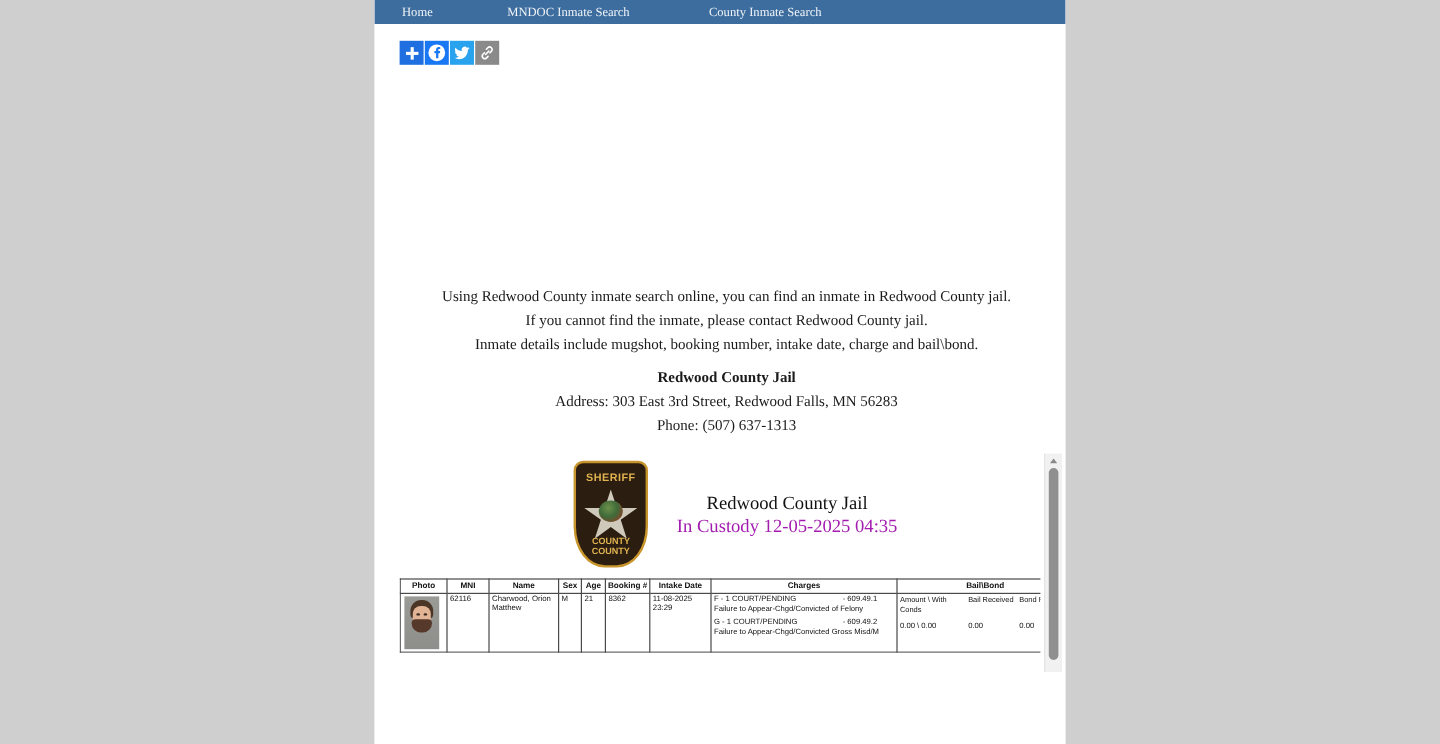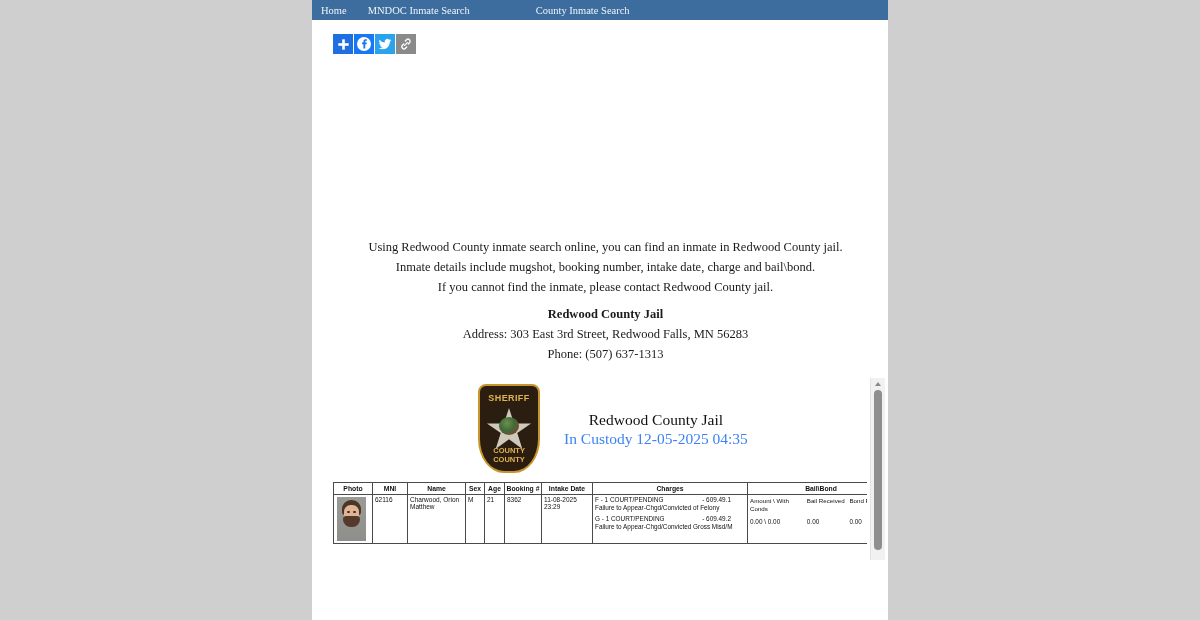--- a/index.html
+++ b/index.html
@@ -42,22 +42,22 @@
     display: flex;
     align-items: center;
     color: #eef3f8;
     font-size: 10.5px;
   }
   .nav-item {
     color: #f0f4f8;
     text-decoration: none;
     white-space: nowrap;
   }
-  .nav-item:nth-child(1) { margin-left: 9px; }
-  .nav-item:nth-child(2) { margin-left: 21px; }
+  .nav-item:nth-child(1) { margin-left: 23px; }
+  .nav-item:nth-child(2) { margin-left: 62px; }
   .nav-item:nth-child(3) { margin-left: 66px; }
 
   
   .content {
     padding: 0 10px 0 10px;
   }
   .page-title {
     font-size: 16.5px;
     font-weight: bold;
     color: #111;
@@ -172,21 +172,21 @@
     margin-left: 24px;
     text-align: center;
   }
   .roster-title-1 {
     font-size: 15.5px;
     color: #111;
     line-height: 19px;
   }
   .roster-title-2 {
     font-size: 15.5px;
-    color: #3b82f6;
+    color: #a21caf;
     line-height: 19px;
   }
 
   
   table.roster {
     border-collapse: collapse;
     margin-top: 9px;
     margin-left: 0px;
     width: 534px;
     table-layout: fixed;
@@ -354,22 +354,22 @@
             <path d="M8.8 11.4 7.4 12.8a2.4 2.4 0 0 1-3.4-3.4l1.4-1.4"></path>
           </g>
         </svg>
       </div>
     </div>
 
     <div class="ad-space"></div>
 
     <div class="para-block">
       <p class="para">Using Redwood County inmate search online, you can find an inmate in Redwood County jail.</p>
+      <p class="para">If you cannot find the inmate, please contact Redwood County jail.</p>
       <p class="para">Inmate details include mugshot, booking number, intake date, charge and bail\bond.</p>
-      <p class="para">If you cannot find the inmate, please contact Redwood County jail.</p>
       <p class="para bold">Redwood County Jail</p>
       <p class="para">Address: 303 East 3rd Street, Redwood Falls, MN 56283</p>
       <p class="para">Phone: (507) 637-1313</p>
     </div>
 
     <div class="roster-frame">
       <div class="roster-inner">
 
         <div class="roster-head">
           <div class="badge">

